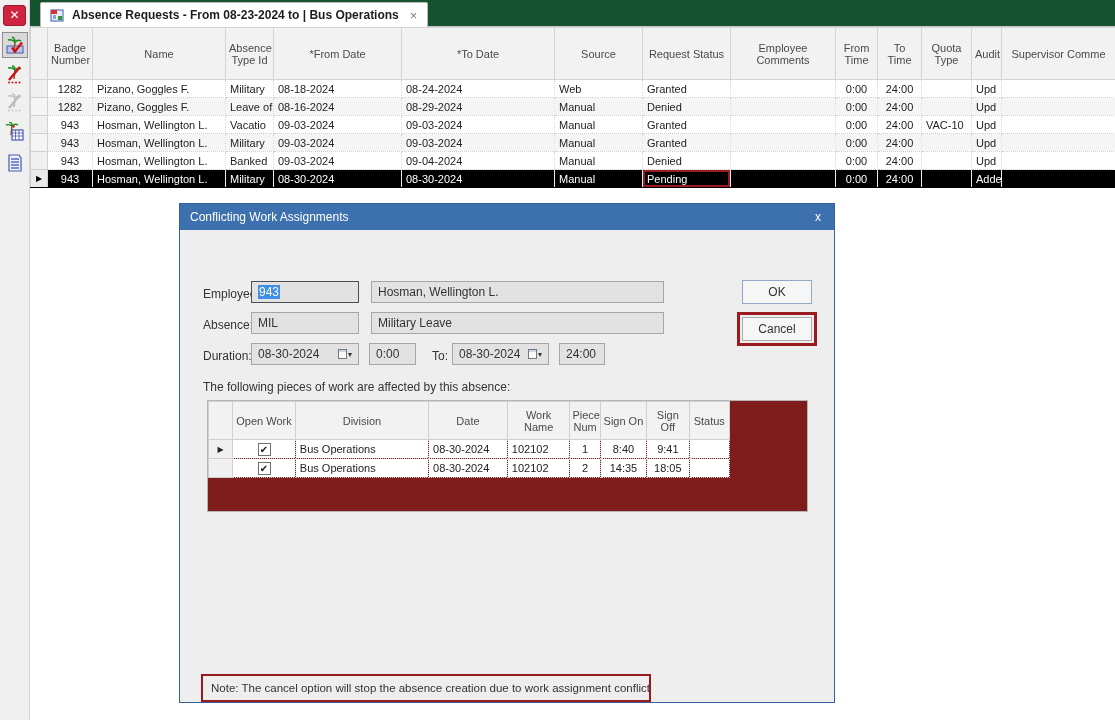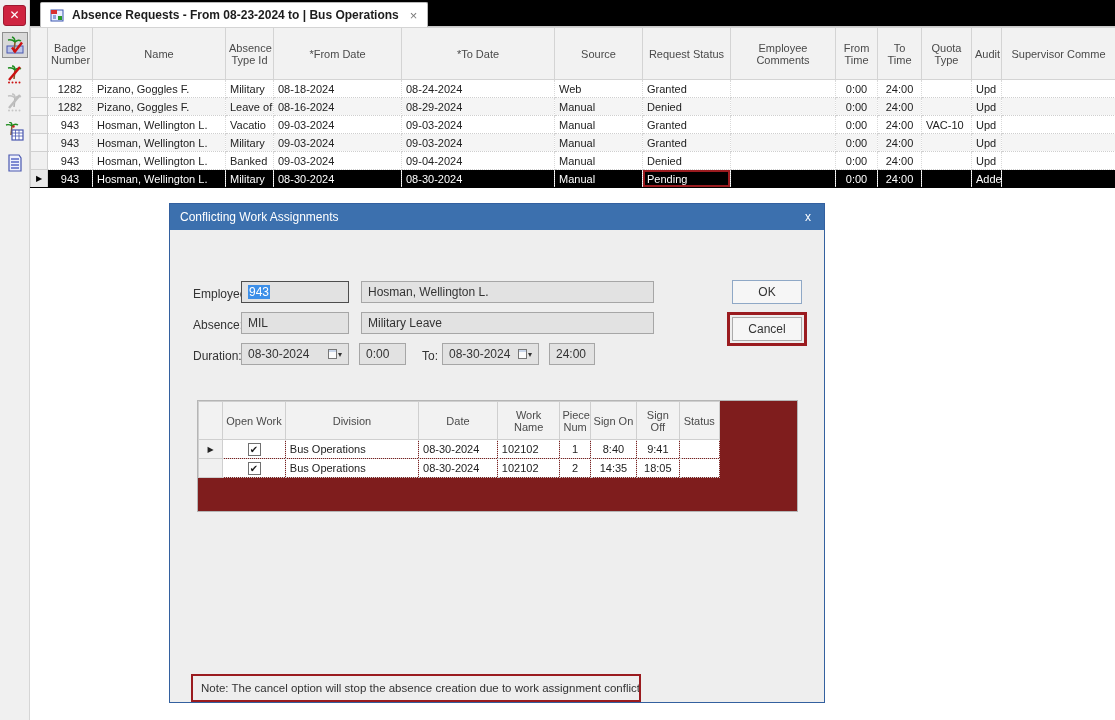--- a/index.html
+++ b/index.html
@@ -12,21 +12,21 @@
              background:#f0f0f0; border-right:1px solid #d6d6d6; z-index:5; }
   .close-app { position:absolute; left:3px; top:5px; width:23px; height:21px;
                background:#cf2440; color:#fff; font-weight:bold; font-size:12px; line-height:19px;
                text-align:center; border:1px solid #9c1a30; border-radius:3px; cursor:pointer; }
   .tool-btn { position:absolute; left:2px; width:26px; height:26px; display:flex;
               align-items:center; justify-content:center; cursor:pointer; border:1px solid transparent; }
   .tool-btn.active { background:#d9d9d9; border:1px solid #8f8f8f; }
   .tool-btn svg { display:block; }
 
   
-  .tabbar { position:absolute; left:30px; top:0; right:0; height:27px; background:#000000;
+  .tabbar { position:absolute; left:30px; top:0; right:0; height:27px; background:#14532d;
             border-bottom:1px solid #c9c9c9;text-align:right; }
   .tab { position:absolute; left:10px; top:2px; height:25px; background:#ffffff;
          border:1px solid #b9b9b9; border-bottom:none; border-radius:2px 2px 0 0;
          display:flex; align-items:center; gap:7px; padding:0 10px 0 8px; }
   .tab-title { font-size:12px; font-weight:bold; color:#1d1d1d; white-space:nowrap; }
   .tab-close { font-size:13px; color:#7a7a7a; cursor:pointer; padding-left:4px; }
 
   
   table { border-collapse:collapse; table-layout:fixed; }
   .main-grid { position:absolute; left:30px; top:27px; width:1085px; font-size:11px;padding-left:41px; }
@@ -39,21 +39,21 @@
   .main-grid tbody tr:nth-child(even) td { background:#f5f5f5; }
   .main-grid td.rowhdr { background:#f0f0f0; border:1px solid #d0d0d0; text-align:center;
                          font-size:8px; color:#111; padding:0; }
   .main-grid tr.selected td { background:#000 !important; color:#fff; border-bottom:1px solid #000; }
   .main-grid tr.selected td.rowhdr { background:#e9e9e9 !important; color:#000; }
   .r { text-align:center; }
   .c { text-align:center; }
   td.red-box { box-shadow:inset 0 0 0 2px #9a1b1f; }
 
   
-  .modal { position:absolute; left:169px; top:203px; width:656px; height:500px;
+  .modal { position:absolute; left:179px; top:203px; width:656px; height:500px;
            background:#eeeeee; border:1px solid #33609f; z-index:10; }
   .modal-titlebar { height:26px; background:#3c70ae; color:#fff; display:flex; align-items:center;
                     padding:0 10px; font-size:12px; }
   .modal-title { flex:1; }
   .modal-close { color:#fff; font-size:12px; cursor:pointer; padding:0 3px; }
   .modal-body { position:relative; height:473px; }
 
   .fld-label { position:absolute; left:23px; font-size:12px; color:#333; }
   .fld { position:absolute; height:22px; background:#e2e2e2; border:1px solid #a6a6a6;
          font-size:12px; color:#333; padding:2px 6px; display:flex; align-items:center; overflow:hidden; }
@@ -339,20 +339,21 @@
             <span class="ar">▾</span>
           </span>
       </div>
       <div class="fld" style="left:379px; top:113px; width:46px;">
         <span>24:00</span>
       </div>
 
       <button class="btn" style="left:562px; top:50px;">OK</button>
       <button class="btn cancel" style="left:562px; top:87px;">Cancel</button>
 
+      <div class="work-intro">The following pieces of work are affected by this absence:</div>
 
       <div class="work-wrap">
         <table class="work-grid">
           <colgroup>
             <col style="width:24px">
               <col style="width:62px">
               <col style="width:132px">
               <col style="width:78px">
             <col style="width:62px">
               <col style="width:30px">

